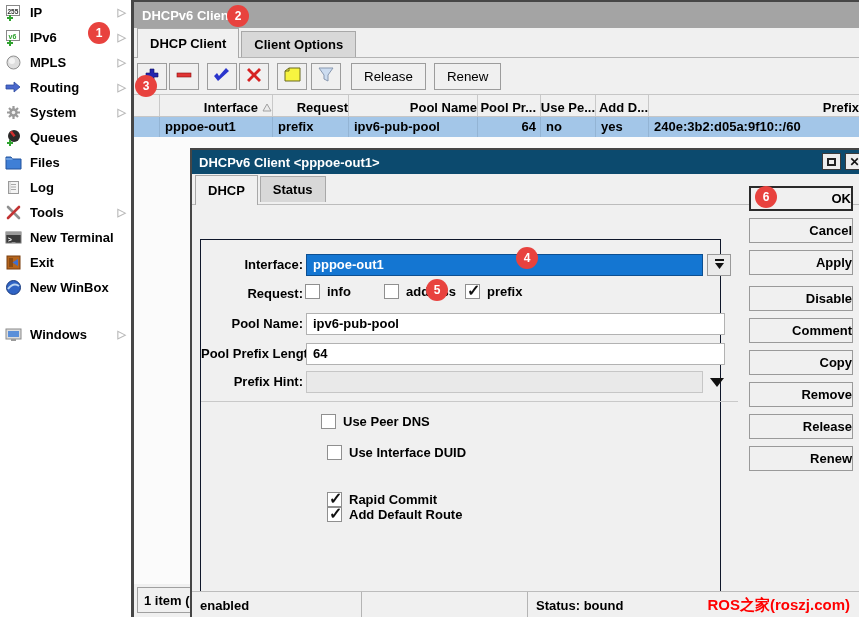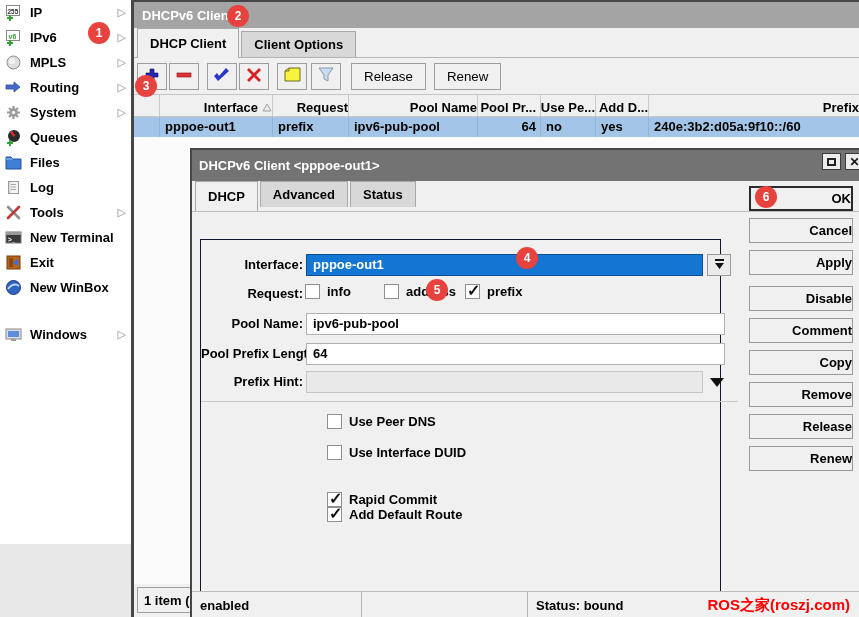--- a/index.html
+++ b/index.html
@@ -1,21 +1,21 @@
 <!DOCTYPE html>
 <html><head>
 <meta charset="utf-8">
 <style>
 * { box-sizing:border-box; margin:0; padding:0; }
 html,body { width:859px; height:617px; overflow:hidden; }
 body { font-family:"Liberation Sans",sans-serif; font-size:13px; font-weight:bold; color:#000; background:#e8e8e8; }
 .screen { position:relative; width:859px; height:617px; overflow:hidden; }
 
 
-.sidebar { position:absolute; left:0; top:0; width:131px; height:544px; background:#fff; z-index:1; }
+.sidebar { position:absolute; left:0; top:0; width:131px; height:617px; background:#fff; z-index:1; }
 .menu-item { height:25px; display:flex; align-items:center; padding-left:5px; position:relative; cursor:pointer; }
 .menu-item.separated { margin-top:22px; }
 .mi-icon { width:17px; height:17px; display:inline-flex; align-items:center; justify-content:center; flex:none; }
 .mi-label { margin-left:8px; white-space:nowrap; }
 .mi-arrow { position:absolute; right:5px; top:6px; color:#b9b9b9; font-size:11px; display:none; }
 .menu-item.has-arrow .mi-arrow { display:block; }
 
 
 .main-window { position:absolute; left:131px; top:0; width:728px; height:617px; background:#f0f0f0; border-left:3px solid #464646; border-top:2px solid #464646; z-index:2; }
 .titlebar { height:26px; background:#a4a4a4; color:#fff; display:flex; align-items:center; padding-left:8px; }
@@ -30,25 +30,25 @@
 .thead { display:flex; height:22px; background:#f0f0f0; border-bottom:1px solid #c6c6c6; }
 .th { border-right:1px solid #c9c9c9; padding:3px 0 0 5px; white-space:nowrap; overflow:hidden; cursor:pointer; display:flex; align-items:center; gap:4px;justify-content:flex-end; }
 .trow { display:flex; height:20px; background:#a3c6e8; cursor:pointer; }
 .td { border-right:1px solid #93b4d4; padding:2px 0 0 5px; white-space:nowrap; overflow:hidden; }
 .w-c0{width:26px}.w-if{width:113px}.w-rq{width:76px}.w-pn{width:129px}
 .w-pp{width:63px; text-align:right; padding-right:4px}.w-up{width:55px}.w-ad{width:53px}.w-px{flex:1; border-right:none}
 .main-status { position:absolute; left:3px; bottom:4px; width:150px; height:26px; border:1px solid #a0a0a0; background:#f0f0f0; padding:5px 0 0 6px; white-space:nowrap; overflow:hidden; }
 
 
 .dialog { position:absolute; left:190px; top:148px; width:672px; height:472px; background:#f0f0f0; border:2px solid #464646; z-index:10; }
-.dlg-titlebar { height:31px; background:#737373; color:#fff; display:flex; align-items:center; padding-left:7px; position:relative; }
+.dlg-titlebar { height:24px; background:#0c4a6e; color:#fff; display:flex; align-items:center; padding-left:7px; position:relative; }
 .win-btn { position:absolute; top:3px; width:19px; height:17px; background:#ededed; border:1px solid #3a3a3a; display:flex; align-items:center; justify-content:center; color:#111; cursor:pointer; font-size:12px; line-height:1; }
 .win-btn.max { left:630px; } .win-btn.close { left:653px; }
 .max-glyph { width:9px; height:8px; border:2px solid #222; display:block; }
-.dlg-tabbar { height:31px; border-bottom:1px solid #bcbcbc; display:flex; align-items:flex-start; padding-left:3px; }
+.dlg-tabbar { height:31px; border-bottom:1px solid #bcbcbc; display:flex; align-items:center; padding-left:3px; }
 .form-panel { position:absolute; left:8px; top:57px; width:521px; height:384px; border:1px solid #0f172a;margin-top:32px; }
 .flabel { position:absolute; left:0; width:102px; text-align:right; white-space:nowrap; }
 .ffield { position:absolute; left:105px; width:419px; height:22px; background:#fff; border:1px solid #b2b2b2; padding:2px 0 0 6px; white-space:nowrap; overflow:hidden; cursor:text; }
 .ffield.combo { width:397px; background:#1476d2; color:#fff; border:1px solid #0d4f91; }
 .ffield.disabled { width:397px; background:#e9e9e9; border-color:#c6c6c6; }
 .combo-btn { position:absolute; left:506px; width:24px; height:22px; background:#ebebeb; border:1px solid #9a9a9a; display:flex; align-items:center; justify-content:center; cursor:pointer; }
 .hint-arrow { position:absolute; left:509px; width:0; height:0; border-left:7px solid transparent; border-right:7px solid transparent; border-top:9px solid #111; cursor:pointer; }
 .sep { position:absolute; left:0; width:537px; height:1px; background:#c9c9c9; }
 .cb { width:15px; height:15px; background:#fff; border:1px solid #8f8f8f; position:relative; flex:none; cursor:pointer; }
 .cb.checked::after { content:"✓"; position:absolute; left:1px; top:-4px; font-size:16px; font-weight:bold; color:#111; }
@@ -292,21 +292,20 @@
   <div class="dialog">
     <div class="dlg-titlebar">
       <span>DHCPv6 Client &lt;pppoe-out1&gt;</span>
       <span class="win-btn max">
           <span class="max-glyph"></span>
         </span>
       <span class="win-btn close">✕</span>
     </div>
     <div class="dlg-tabbar">
       <div class="tab active">DHCP</div>
-      <div class="tab">Advanced</div>
       <div class="tab">Status</div>
     </div>
 
     <div class="form-panel">
       <div class="flabel" style="top:17px">Interface:</div>
       <div class="ffield combo" style="top:14px">pppoe-out1</div>
       <div class="combo-btn" style="top:14px">
           <span><svg width="11" height="11">
               <rect x="1" y="0" width="9" height="2" fill="#111"></rect>
               <path d="M1 4h9L5.5 10z" fill="#111"></path>
@@ -332,21 +331,21 @@
 
       <div class="flabel" style="top:106px">Pool Prefix Length:</div>
       <div class="ffield" style="top:103px">64</div>
 
       <div class="flabel" style="top:134px">Prefix Hint:</div>
       <div class="ffield disabled" style="top:131px"></div>
       <div class="hint-arrow" style="top:138px"></div>
 
       <div class="sep" style="top:161px"></div>
 
-      <div class="cbrow" style="left:126px; top:174px">
+      <div class="cbrow" style="left:120px; top:174px">
         <span class="cb"></span>
         <span>Use Peer DNS</span>
       </div>
       <div class="cbrow" style="left:126px; top:205px">
         <span class="cb"></span>
         <span>Use Interface DUID</span>
       </div>
       <div class="cbrow" style="left:126px; top:252px">
         <span class="cb checked"></span>
         <span>Rapid Commit</span>

